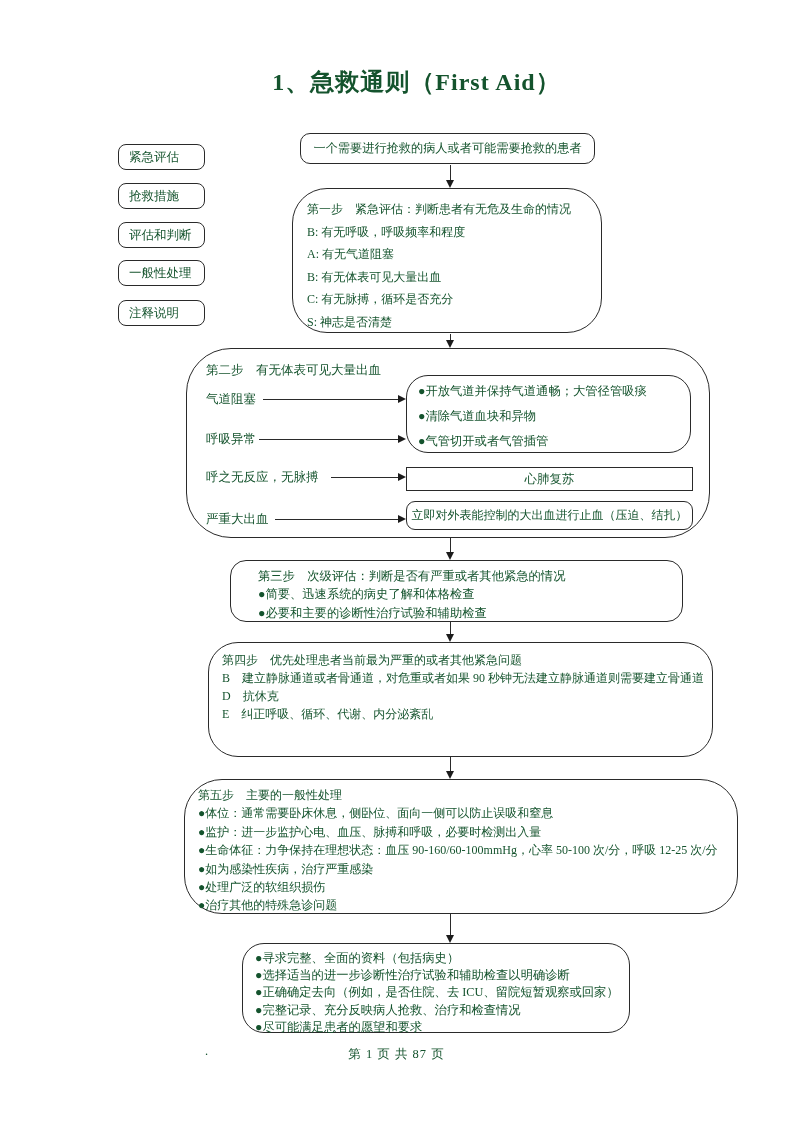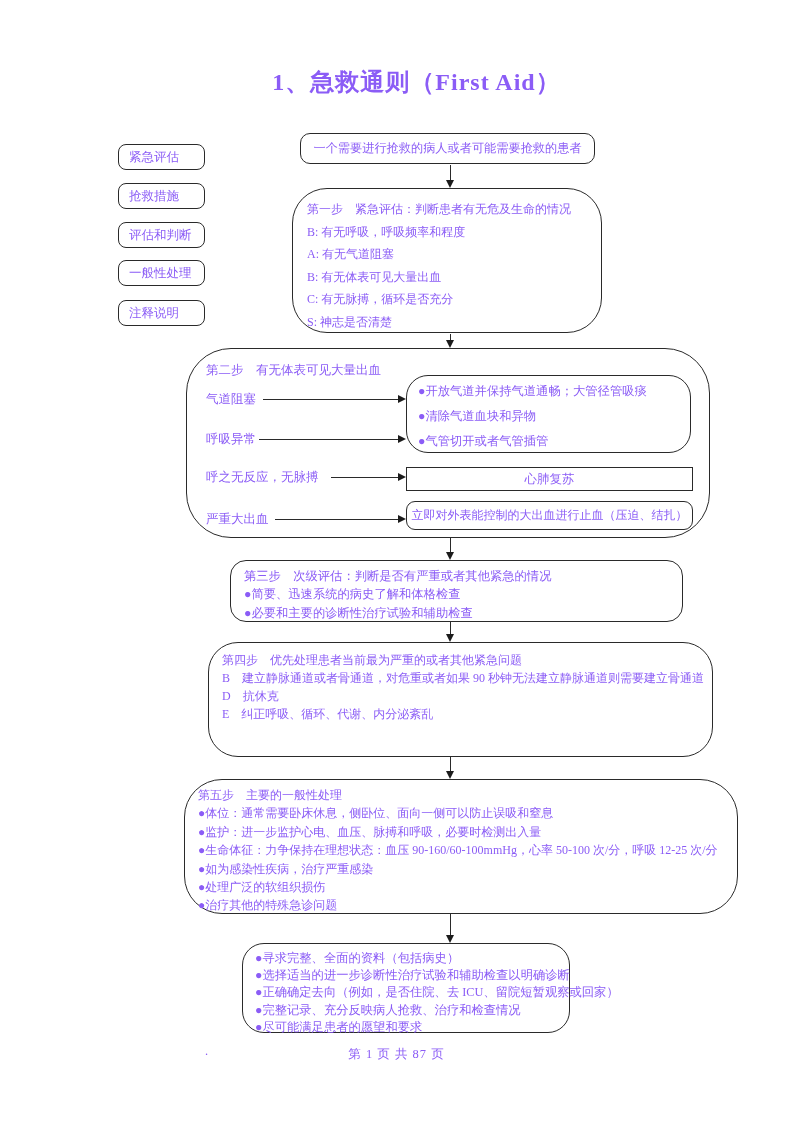--- a/index.html
+++ b/index.html
@@ -1,18 +1,18 @@
 <!DOCTYPE html>
 <html><head>
 <meta charset="utf-8">
 <style>
   html,body { margin:0; padding:0; background:#ffffff; }
   .page {
     position:relative; width:793px; height:1122px; margin:0 auto;
-    background:#ffffff; color:#8b5cf6;
+    background:#ffffff; color:#14532d;
     font-family:"Liberation Serif","DejaVu Serif",serif;
     overflow:hidden;
   }
   .doc-title {
     position:absolute; top:66px; left:40px; right:0; margin:0;
     text-align:center; font-size:24px; font-weight:bold;
     letter-spacing:1px; white-space:nowrap;
   }
   .box {
     position:absolute; background:#ffffff; box-sizing:border-box;
@@ -37,29 +37,29 @@
   .s2-label { position:absolute; left:19px; height:16px; font-size:12.5px; white-space:nowrap; }
   .inner { position:absolute; }
   .airway-box { left:219px; top:26px; width:285px; height:78px; border-radius:22px;
                 padding:3px 0 0 11px; font-size:12.3px; }
   .airway-box .line { line-height:25px; }
   .cpr-box { left:219px; top:118px; width:287px; height:24px; border-radius:0;
              font-size:12.5px; }
   .bleeding-box { left:219px; top:152px; width:287px; height:29px; border-radius:9px;
                   font-size:12px; }
   .step3 { left:230px; top:560px; width:453px; height:62px; border-radius:16px;
-           padding:6px 13px 0; font-size:12.3px; }
+           padding:6px 27px 0; font-size:12.3px; }
   .step3 .line { line-height:18.3px; }
   .step4 { left:208px; top:642px; width:505px; height:115px; border-radius:30px;
            padding:8px 13px 0; font-size:12px; }
   .step4 .line { line-height:18px; }
   .step5 { left:184px; top:779px; width:554px; height:135px; border-radius:38px;
            padding:6px 13px 0; font-size:12px; }
   .step5 .line { line-height:18.4px; }
-  .final-box { left:242px; top:943px; width:328px; height:90px; border-radius:22px;
+  .final-box { left:242px; top:943px; width:388px; height:90px; border-radius:22px;
                padding:6px 12px 0; font-size:12.3px; }
   .final-box .line { line-height:17.2px; }
   .varrow { position:absolute; width:9px; }
   .varrow::before { content:""; position:absolute; left:4px; top:0; bottom:7px;
                     width:1.3px; background:#2a2a2a; }
   .varrow::after { content:""; position:absolute; left:0; bottom:0; width:0; height:0;
                    border-left:4.5px solid transparent; border-right:4.5px solid transparent;
                    border-top:8px solid #1c1c1c; }
   .harrow { position:absolute; height:9px; }
   .harrow::before { content:""; position:absolute; top:4px; left:0; right:6px;

